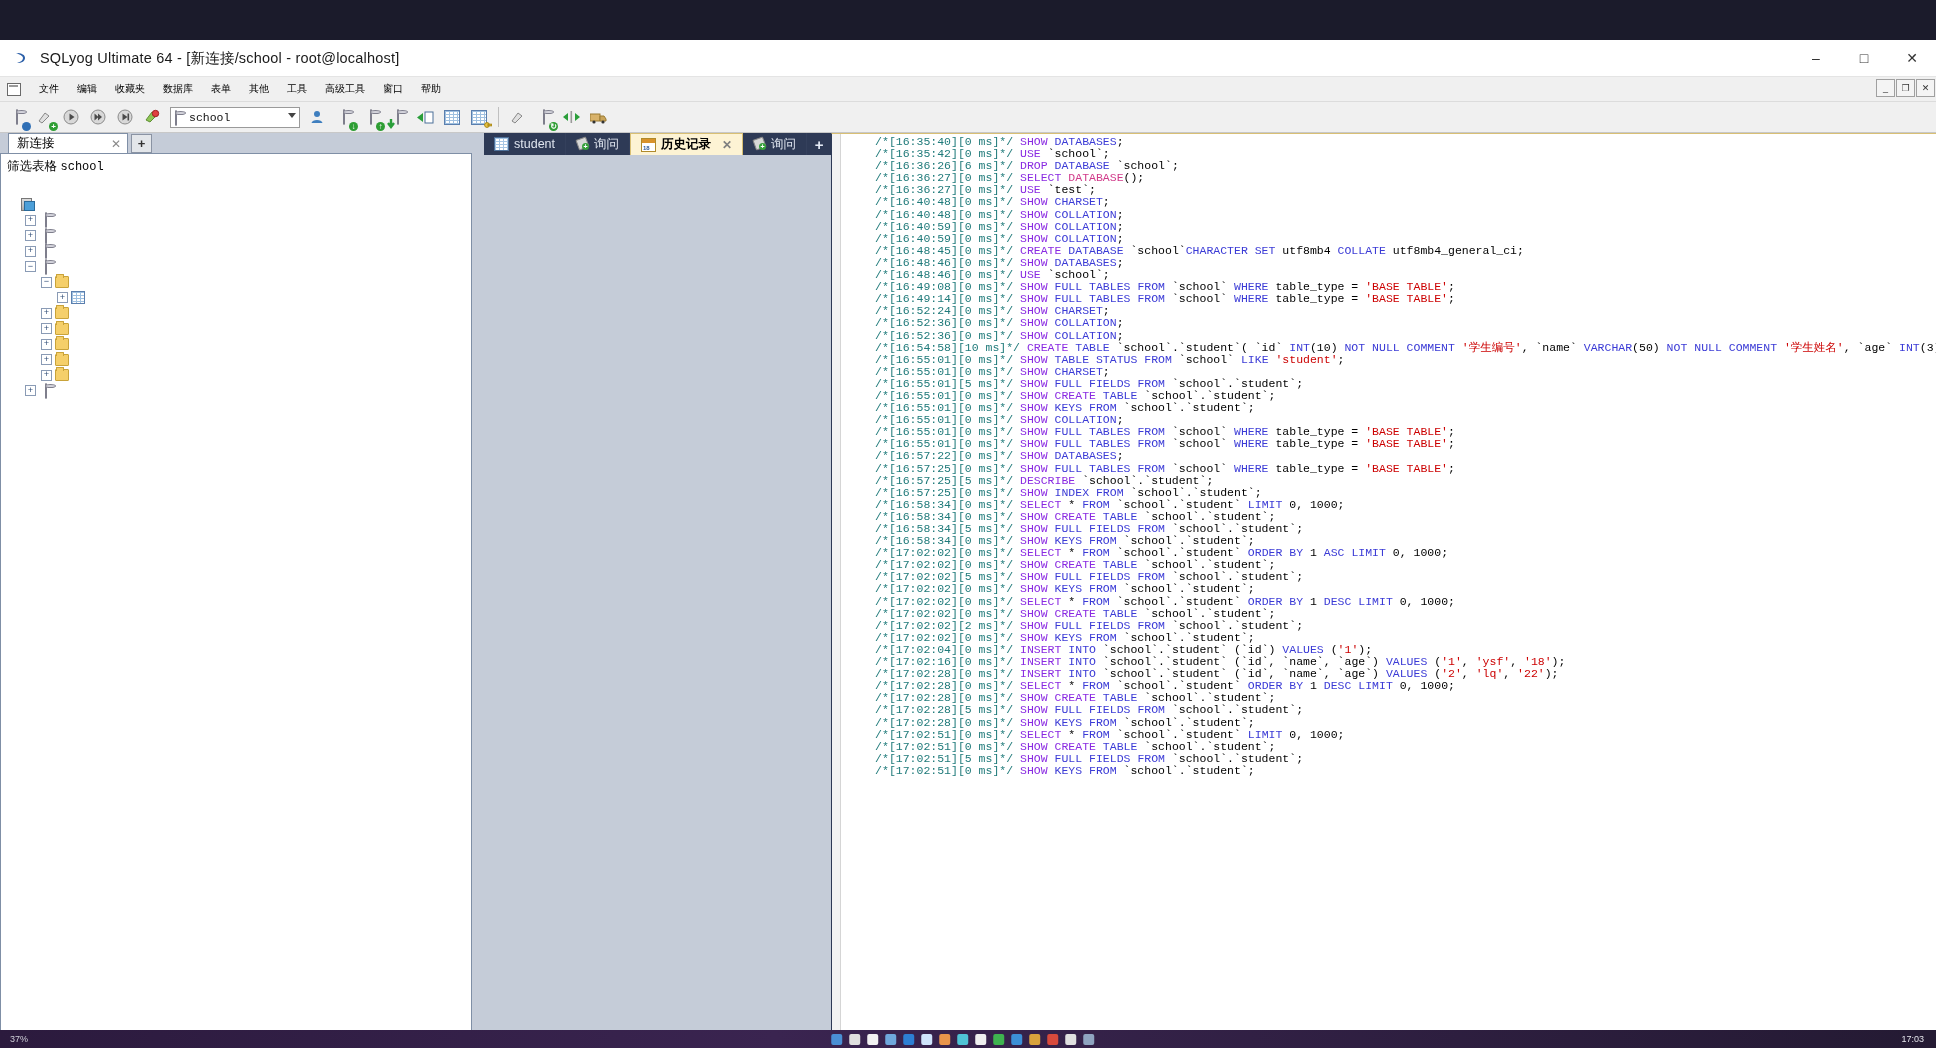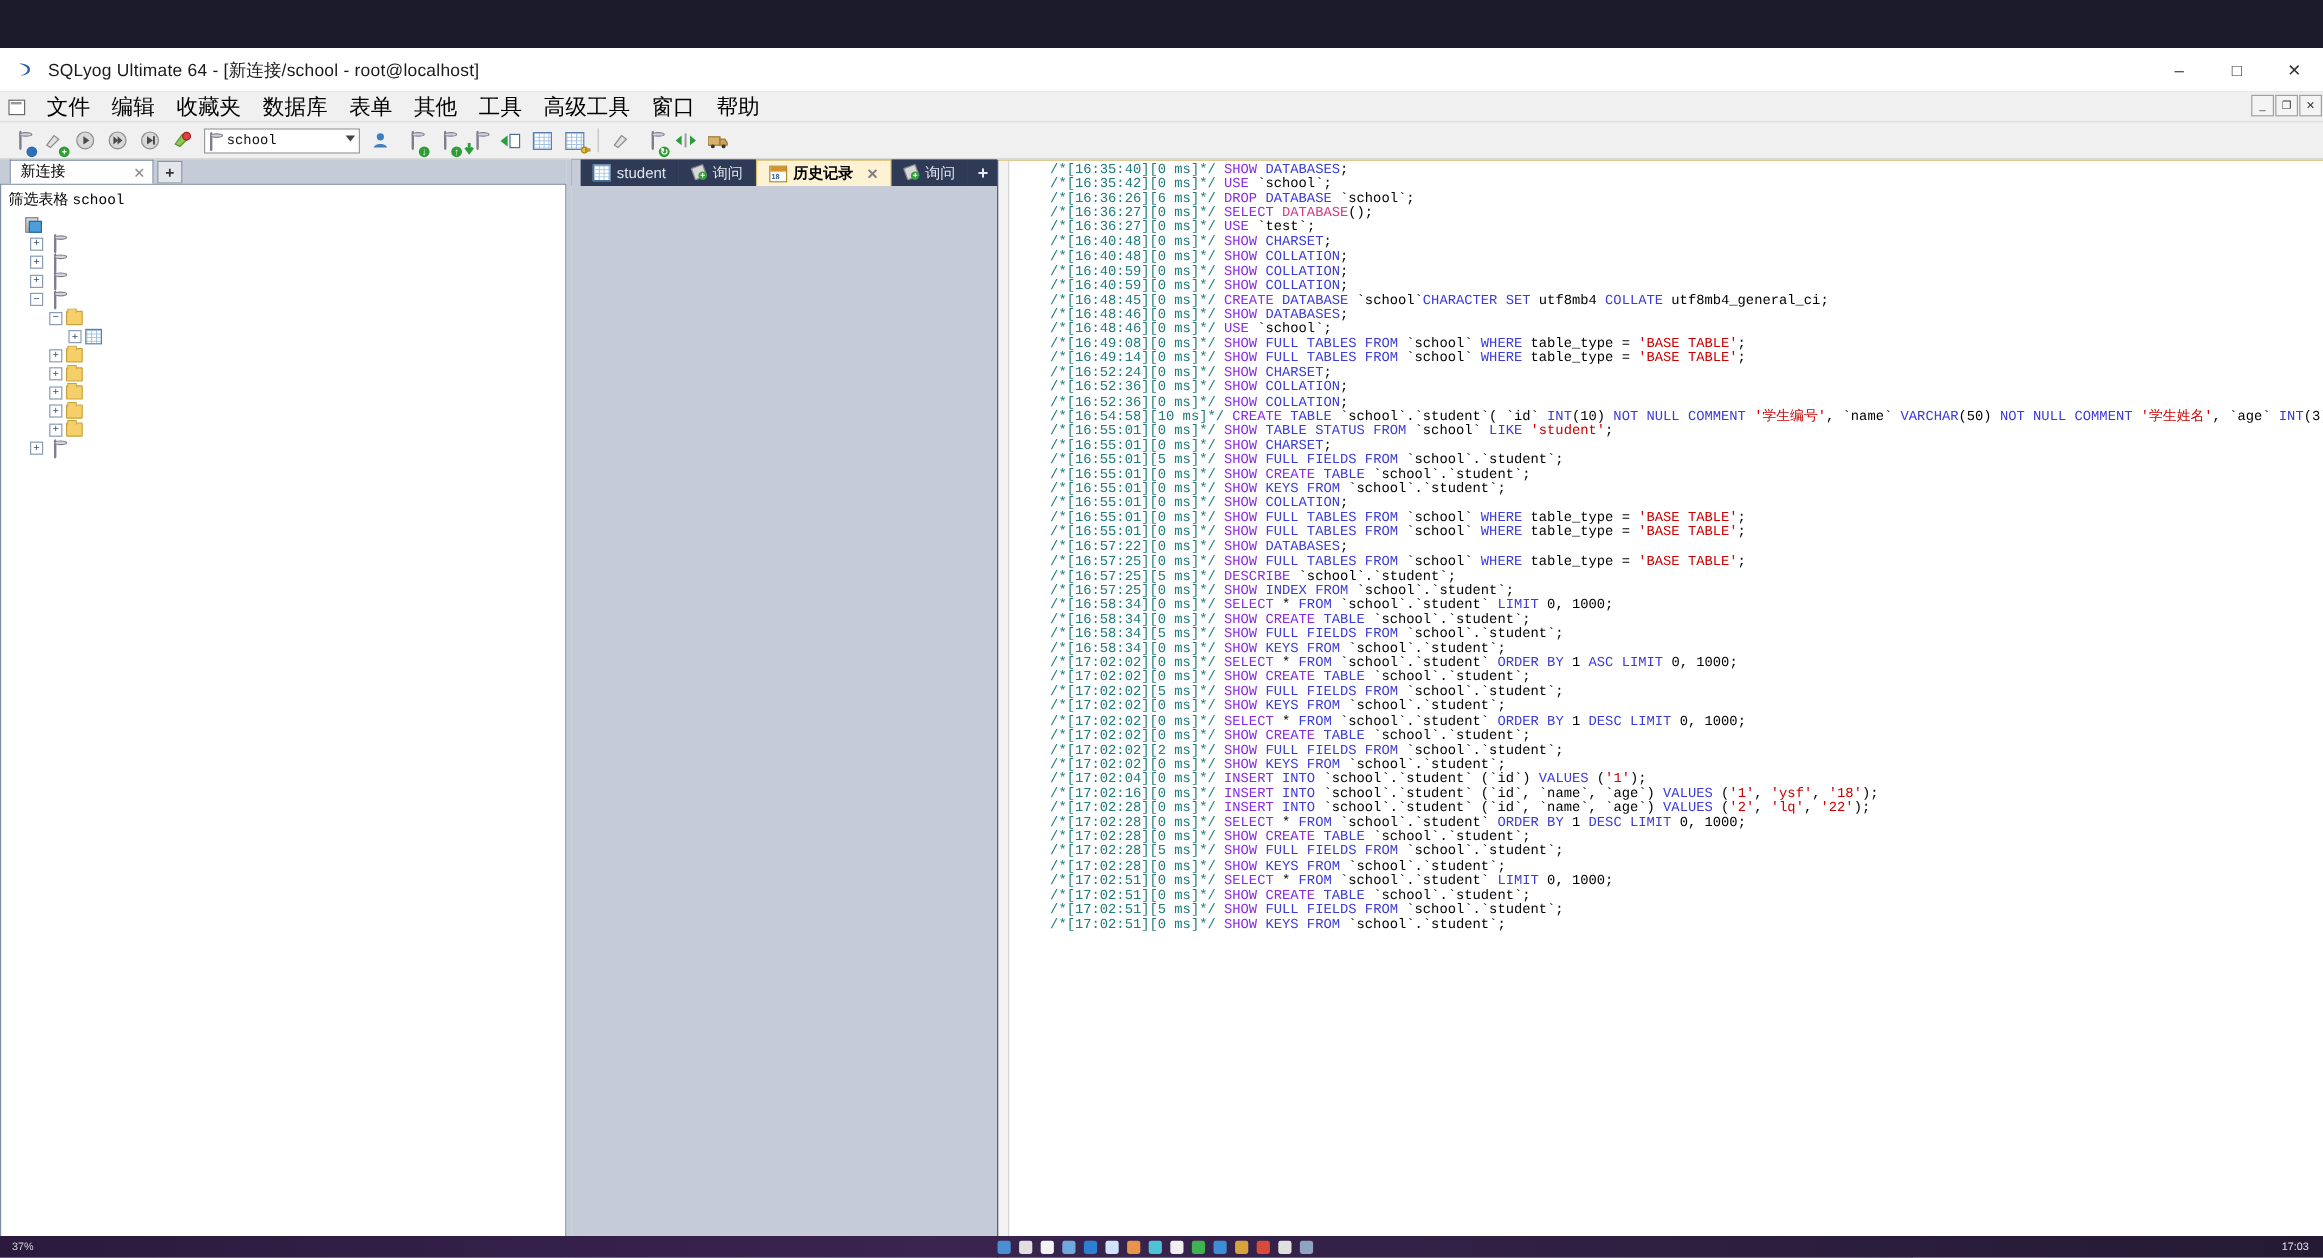--- a/index.html
+++ b/index.html
@@ -36,21 +36,21 @@
     height:24px;background:#f0f0f0;display:flex;align-items:center;
     flex:0 0 24px;border-bottom:1px solid #dcdcdc;position:relative;
   }
   .menu-sysicon{
     width:20px;height:18px;margin-left:4px;margin-right:6px;
     display:flex;align-items:center;justify-content:center;
   }
   .menu-sysicon .sq{width:12px;height:11px;border:1.5px solid #6a6a6a;background:#fff;position:relative;}
   .menu-sysicon .sq:before{content:"";position:absolute;left:1px;top:1px;width:9px;height:2px;background:#9a9a9a;}
   .menu-item{
-    padding:2px 9px;font-size:18px;color:#000;cursor:default;white-space:nowrap;
+    padding:2px 9px;font-size:10px;color:#000;cursor:default;white-space:nowrap;
   }
   .win-mini{position:absolute;right:0;top:2px;display:flex;}
   .win-mini div{
     width:17px;height:16px;border:1px solid #a0a0a0;background:#f4f4f4;margin-right:1px;
     font-size:9px;display:flex;align-items:center;justify-content:center;color:#333;
   }
   
   .toolbar{
     height:30px;background:#f0f0f0;display:flex;align-items:center;
     flex:0 0 30px;border-bottom:1px solid #c8c8c8;padding-left:4px;
@@ -91,21 +91,21 @@
     display:flex;align-items:center;padding:0 6px 0 8px;font-size:12.5px;color:#000;
     min-width:104px;position:relative;
   }
   .conn-tab .x{margin-left:auto;padding-left:20px;color:#8a8a8a;font-size:12px;}
   .conn-addtab{
     width:19px;height:17px;margin-left:3px;background:#e3e6ea;border:1px solid #8a93a3;
     display:flex;align-items:center;justify-content:center;font-size:13px;color:#333;font-weight:bold;
   }
   .tree-box{
     flex:1 1 auto;background:#fff;border:1px solid #7f8fa6;margin:0 0 8px 0;
-    display:flex;flex-direction:column;min-height:0;
+    display:flex;flex-direction:column;min-height:0;gap:17px;
   }
   .filter-title{
     padding:4px 6px 2px 6px;font-size:12.5px;color:#000;
     font-family:"Liberation Sans",sans-serif;
   }
   .filter-title .mono{font-family:"Liberation Mono",monospace;font-size:12px;}
   .filter-input{
     margin:0 2px 3px 2px;height:17px;border:1px solid #bfbfbf;background:#fff;
     display:flex;align-items:center;padding-left:5px;color:#9a9a9a;font-size:12px;
   }

